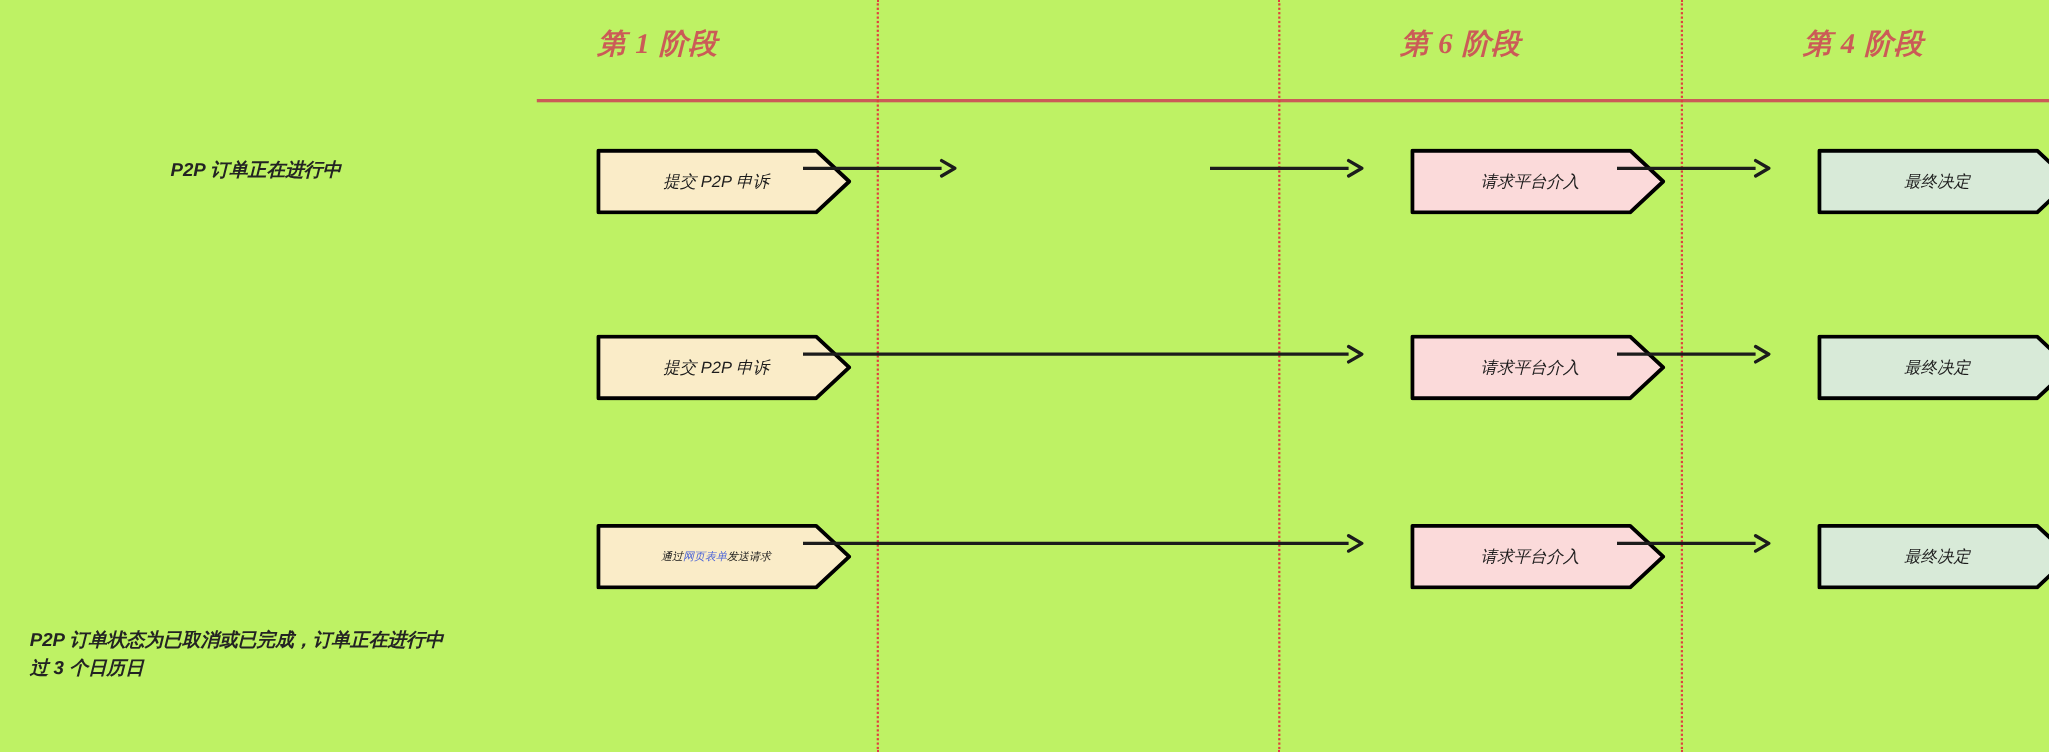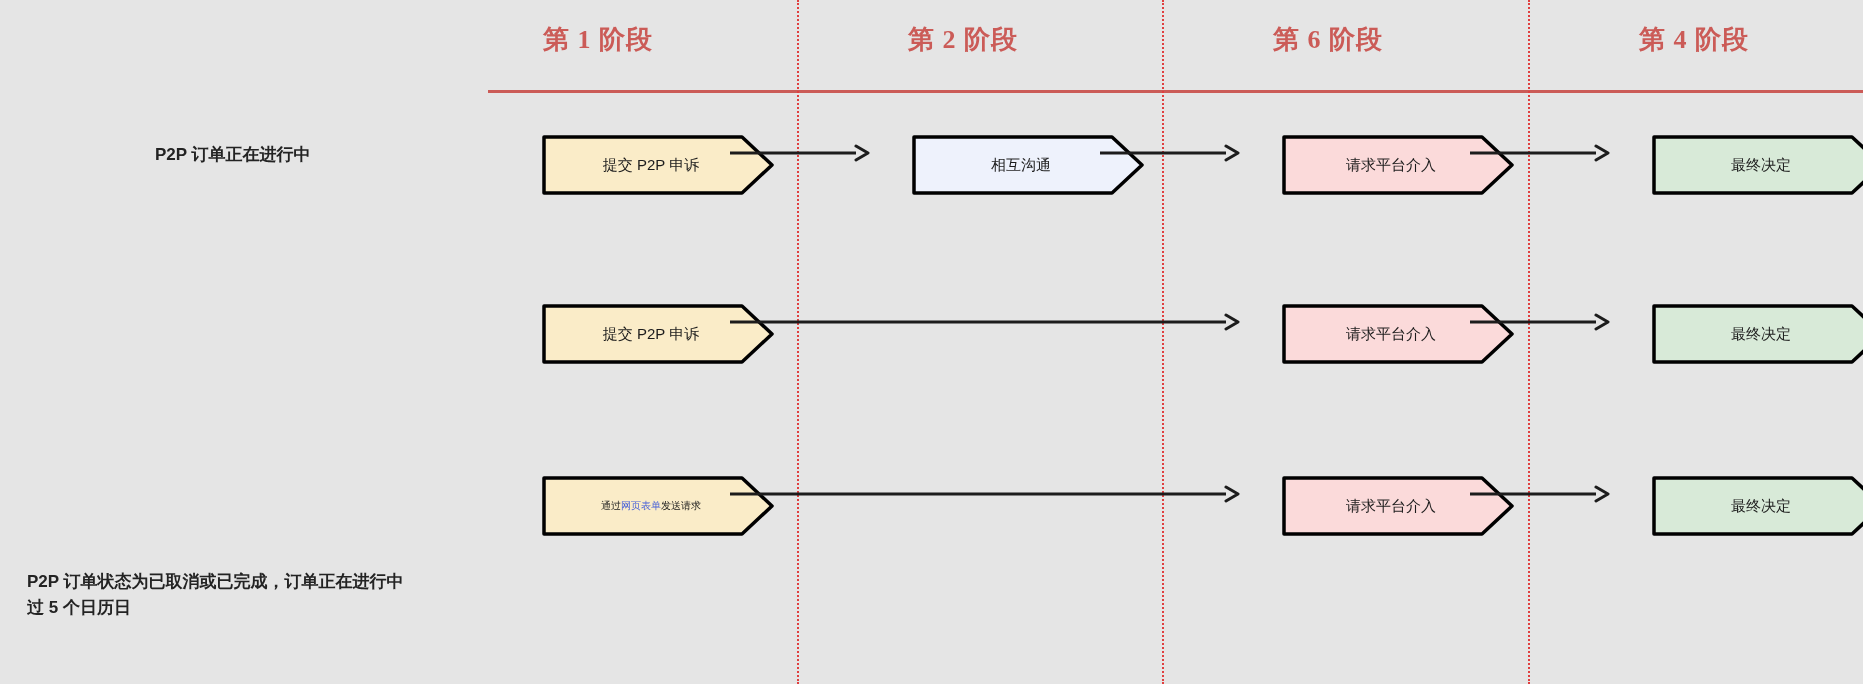--- a/index.html
+++ b/index.html
@@ -13,21 +13,22 @@
     width: 1863px;
     height: 684px;
     overflow: hidden;
     position: relative;
   }
 
   #canvas {
     position: relative;
     width: 1863px;
     height: 684px;
-    background: #e5e5e5;
+    background: #bef264;
+    font-style: italic;
   }
 
   
   .stage-header {
     position: absolute;
     top: 22px;
     text-align: center;
     color: #cb5b57;
     font-size: 26px;
     font-weight: bold;
@@ -96,21 +97,20 @@
     position: absolute;
     height: 20px;
   }
 </style>
 </head>
 <body>
 
 <div id="canvas">
 
   <div class="stage-header" style="left:398px; width:400px;">第 1 阶段</div>
-  <div class="stage-header" style="left:763px; width:400px;">第 2 阶段</div>
   <div class="stage-header" style="left:1128px; width:400px;">第 6 阶段</div>
   <div class="stage-header" style="left:1494px; width:400px;">第 4 阶段</div>
 
   <div class="header-rule"></div>
 
   <div class="stage-divider" style="left:797px;"></div>
   <div class="stage-divider" style="left:1162px;"></div>
   <div class="stage-divider" style="left:1528px;"></div>
 
   <div class="row-label" style="left:155px; top:142px; width:300px;">
@@ -122,26 +122,20 @@
       <path d="M2,2 L200,2 L230,30 L200,58 L2,58 Z" fill="#faecc8" stroke="#000000" stroke-width="3.5" stroke-linejoin="round"></path>
     </svg>
     <span class="node-text">提交 P2P 申诉</span>
   </div>
 
   <svg class="connector" style="left:730px; top:143px; width:140px;" height="20" viewBox="0 0 140 20">
     <line x1="0" y1="10" x2="126" y2="10" stroke="#1c1c1c" stroke-width="3"></line>
     <path d="M126,3 L138,10 L126,17" fill="none" stroke="#1c1c1c" stroke-width="3" stroke-linecap="round" stroke-linejoin="round"></path>
   </svg>
 
-  <div class="node" style="left:868px; top:135px; width:232px; height:60px;">
-    <svg class="node-svg" width="232" height="60" viewBox="0 0 232 60">
-      <path d="M2,2 L200,2 L230,30 L200,58 L2,58 Z" fill="#eef2fc" stroke="#000000" stroke-width="3.5" stroke-linejoin="round"></path>
-    </svg>
-    <span class="node-text">相互沟通</span>
-  </div>
 
   <svg class="connector" style="left:1100px; top:143px; width:140px;" height="20" viewBox="0 0 140 20">
     <line x1="0" y1="10" x2="126" y2="10" stroke="#1c1c1c" stroke-width="3"></line>
     <path d="M126,3 L138,10 L126,17" fill="none" stroke="#1c1c1c" stroke-width="3" stroke-linecap="round" stroke-linejoin="round"></path>
   </svg>
 
   <div class="node" style="left:1238px; top:135px; width:232px; height:60px;">
     <svg class="node-svg" width="232" height="60" viewBox="0 0 232 60">
       <path d="M2,2 L200,2 L230,30 L200,58 L2,58 Z" fill="#fbdada" stroke="#000000" stroke-width="3.5" stroke-linejoin="round"></path>
     </svg>
@@ -187,21 +181,21 @@
 
   <div class="node" style="left:1608px; top:304px; width:232px; height:60px;">
     <svg class="node-svg" width="232" height="60" viewBox="0 0 232 60">
       <path d="M2,2 L200,2 L230,30 L200,58 L2,58 Z" fill="#d8ead8" stroke="#000000" stroke-width="3.5" stroke-linejoin="round"></path>
     </svg>
     <span class="node-text">最终决定</span>
   </div>
 
   <div class="row-label" style="left:27px; top:569px; width:440px;">
     <div>P2P 订单状态为已取消或已完成，订单正在进行中</div>
-    <div>过 5 个日历日</div>
+    <div>过 3 个日历日</div>
   </div>
 
   <div class="node" style="left:498px; top:476px; width:232px; height:60px;">
     <svg class="node-svg" width="232" height="60" viewBox="0 0 232 60">
       <path d="M2,2 L200,2 L230,30 L200,58 L2,58 Z" fill="#faecc8" stroke="#000000" stroke-width="3.5" stroke-linejoin="round"></path>
     </svg>
     <span class="node-text" style="font-size:10px;"><span>通过</span><a class="node-link" href="#">网页表单</a><span>发送请求</span></span>
   </div>
 
   <svg class="connector" style="left:730px; top:484px; width:510px;" height="20" viewBox="0 0 510 20">

